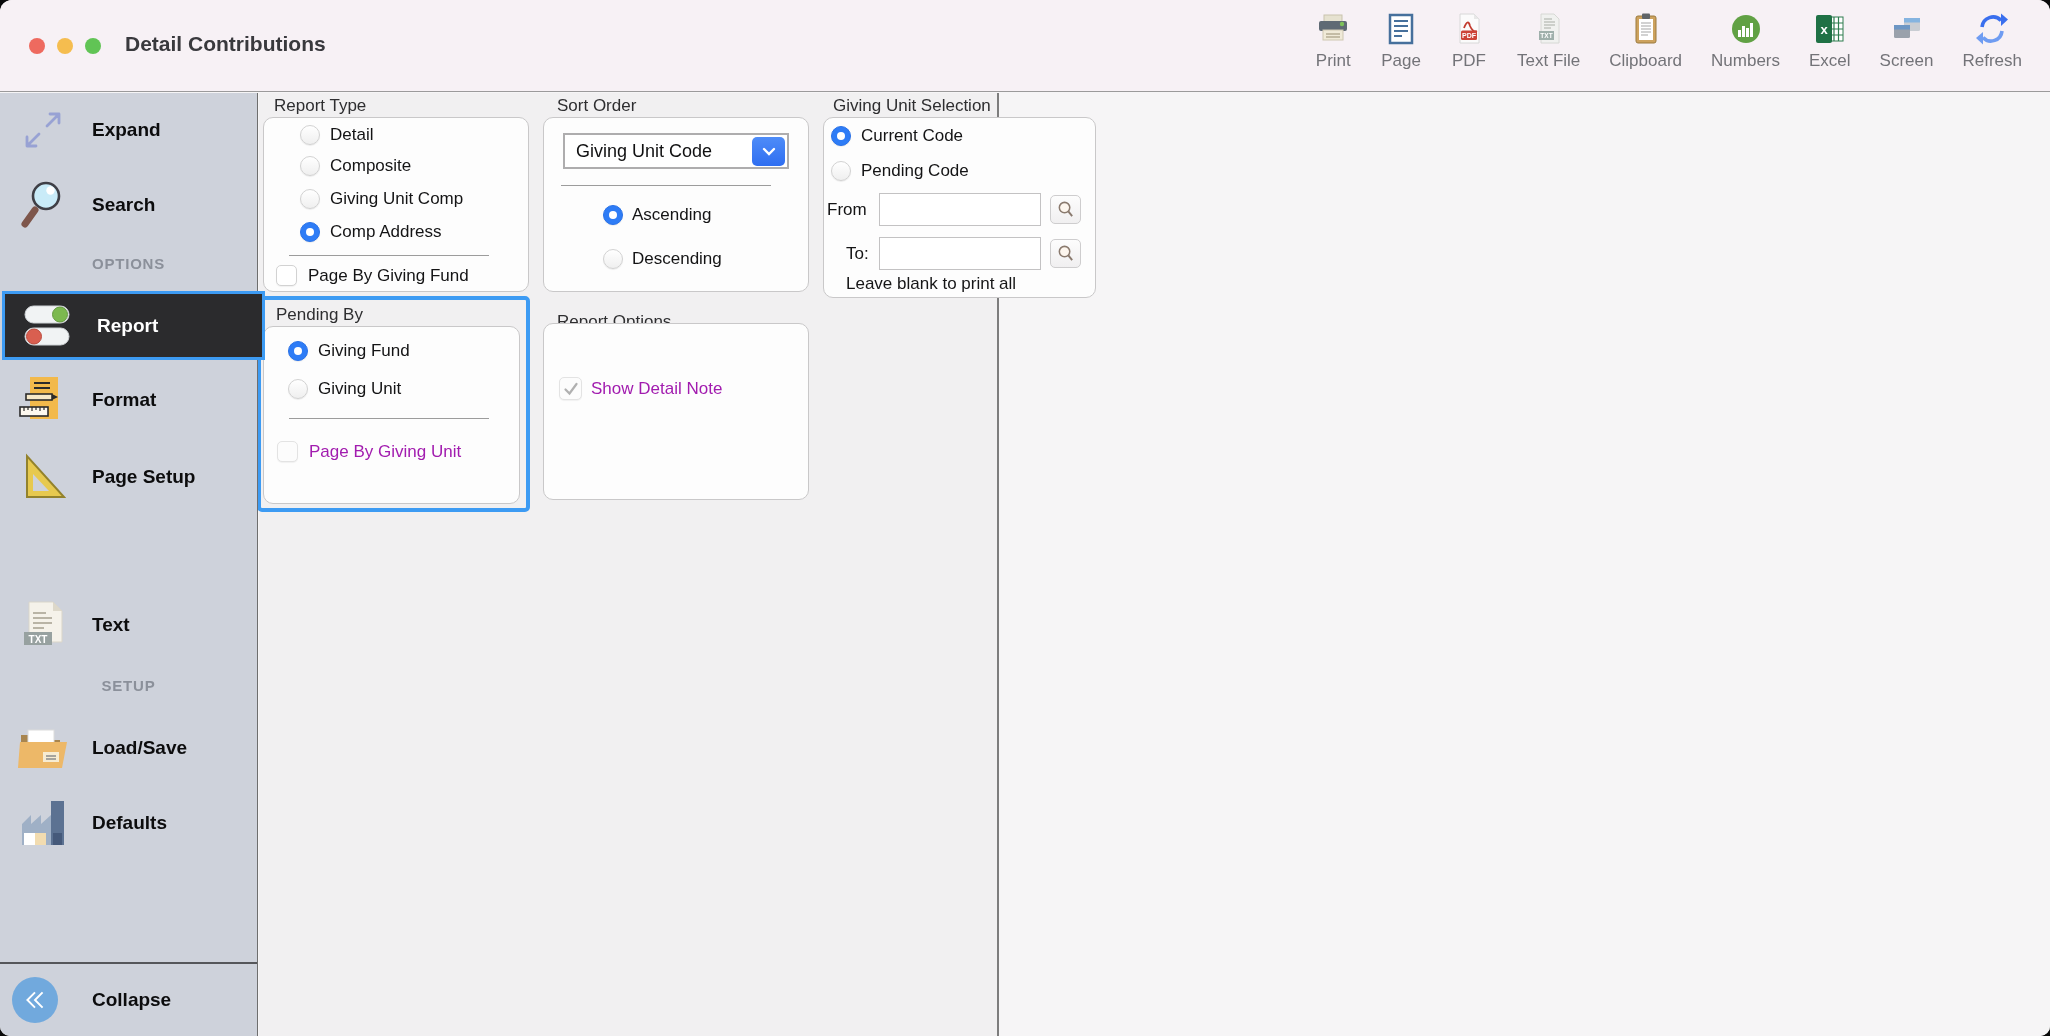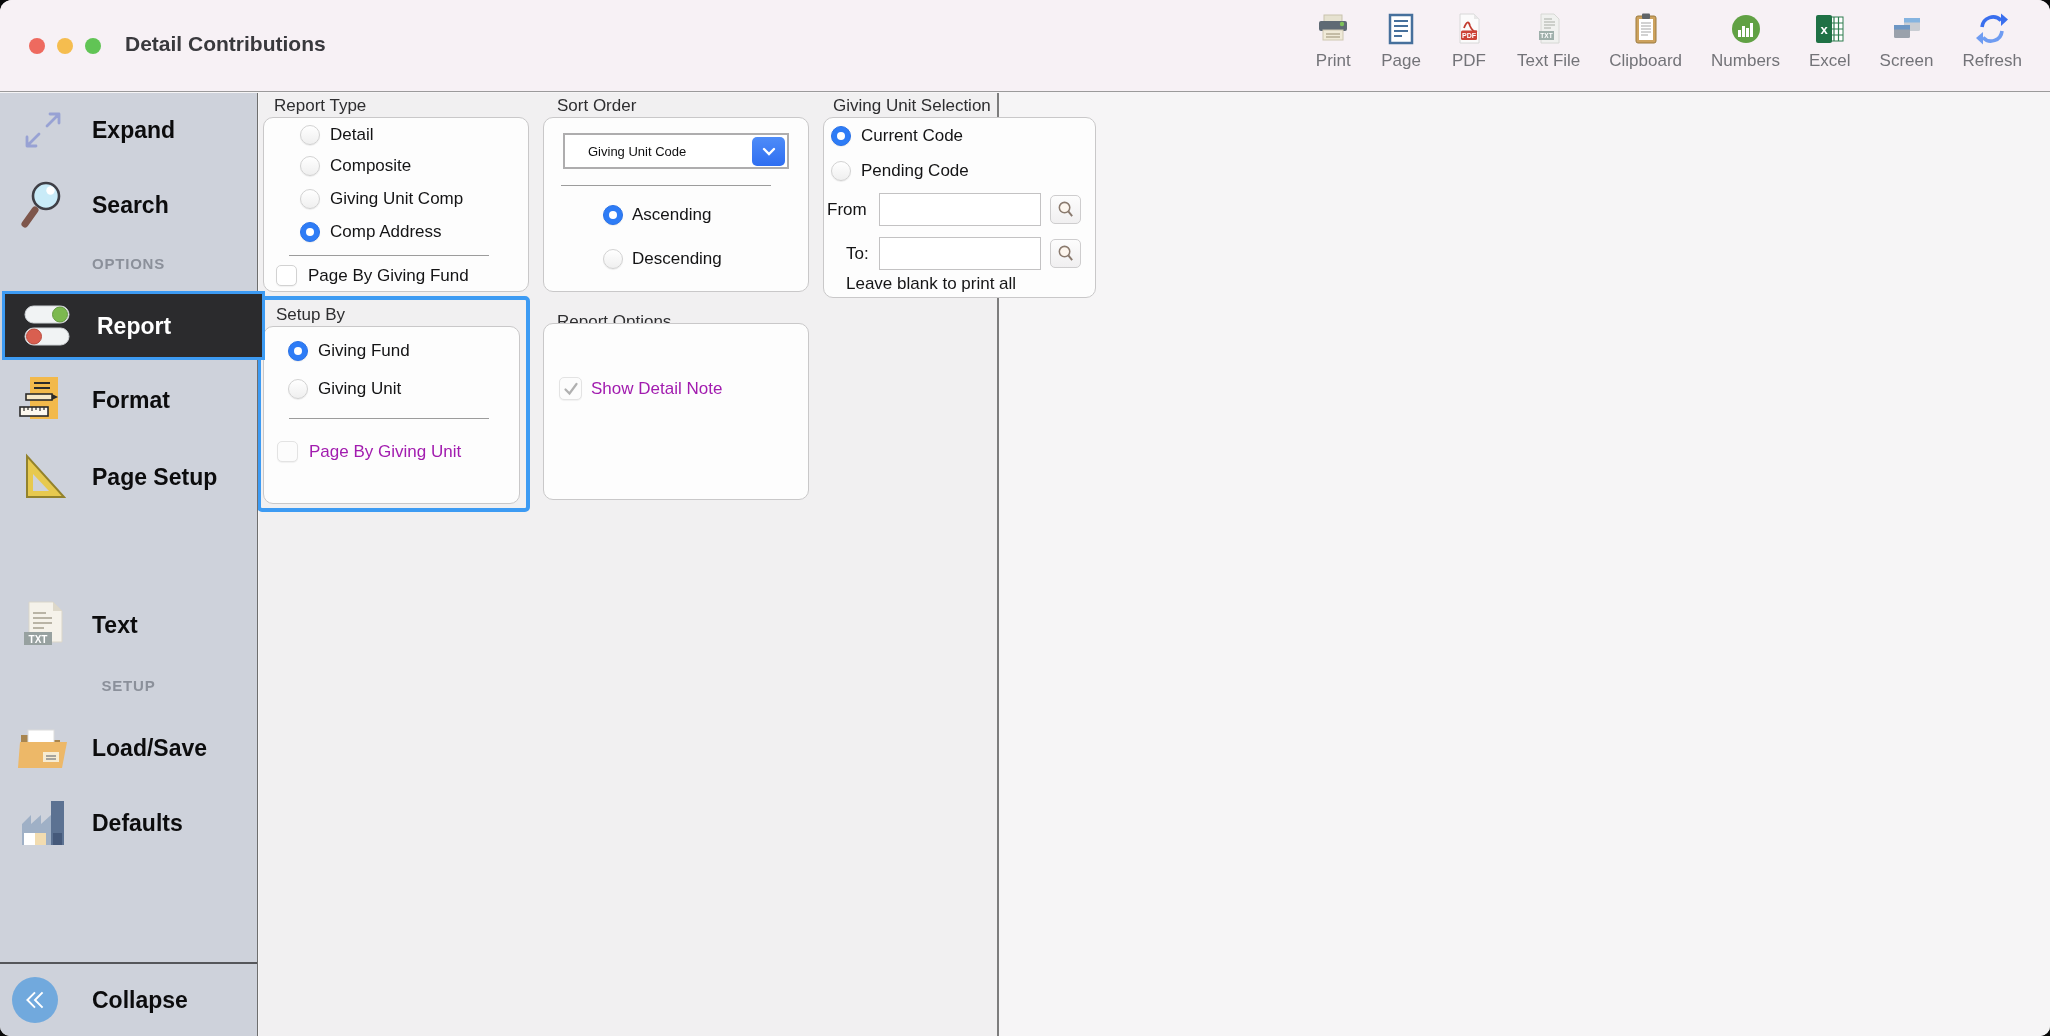--- a/index.html
+++ b/index.html
@@ -22,21 +22,21 @@
   .tool .ticon { width:38px; height:38px; display:flex; align-items:center; justify-content:center; }
   .tool .tlabel { font-size:17px; color:#737378; }
 
   
   .sidebar { position:absolute; top:93px; left:0; width:258px; bottom:0;
              background:#ced2db; border-right:1px solid #6e6e6e; z-index:3; }
   .side-row { position:absolute; left:0; right:0; height:70px; }
   .side-row .sicon { position:absolute; left:12px; top:50%; transform:translateY(-50%);
                      width:62px; height:56px; display:flex; align-items:center; justify-content:center; }
   .side-row .slabel { position:absolute; left:92px; top:50%; transform:translateY(-50%);
-                      font-size:23px; font-weight:bold; color:#0c0c0d; }
+                      font-size:19px; font-weight:bold; color:#0c0c0d; }
   .side-header { position:absolute; left:0; right:0; text-align:center; font-size:15px;
                  font-weight:bold; color:#8b909a; letter-spacing:.8px; }
   .side-row.selected { left:2px; right:-8px; height:69px; background:#2b2b2d;
                        border:3px solid #3d9bf3; z-index:5; }
   .side-row.selected .slabel { color:#ffffff; }
   .side-divider { position:absolute; left:0; right:0; top:869px; height:2px; background:#55565a; }
 
   
   .panel { position:absolute; top:93px; left:259px; width:740px; bottom:0;
            background:#f1f0f1; border-right:2px solid #7d7d7d; }
@@ -55,21 +55,21 @@
   .opt-label { position:absolute; font-size:17px; line-height:22px; color:#141415; }
   .opt-label.dim { color:#a21caf; }
 
   .cb { position:absolute; width:21px; height:21px; border-radius:5px; background:#fff;
         border:1px solid #d2d2d2; box-shadow:0 1px 1px rgba(0,0,0,.05); }
   .cb.disabled { border-color:#e3e3e3; background:#fcfcfc; }
   .cb svg { position:absolute; top:2px; left:2px; }
 
   .dropdown { position:absolute; display:flex; align-items:center; background:#fff;
               border:2px solid #aeadae; cursor:default; }
-  .dropdown .dd-text { flex:1; padding-left:23px; font-size:13px; color:#101011; }
+  .dropdown .dd-text { flex:1; padding-left:11px; font-size:18px; color:#101011; }
   .dropdown .dd-btn { width:33px; height:29px; margin-right:2px; border-radius:5px;
                       background:linear-gradient(180deg,#4e8cf8,#2f6ef1);
                       display:flex; align-items:center; justify-content:center; }
 
   .tfield { position:absolute; border:1px solid #c3c2c3; background:#fff; font-size:17px;
             padding:0 6px; font-family:inherit; }
   .sbtn { position:absolute; width:31px; height:29px; border-radius:5px;
           background:linear-gradient(180deg,#fdfdfd,#f0eff0); border:1px solid #cecdce;
           display:flex; align-items:center; justify-content:center; }
   .hint { position:absolute; font-size:17px; color:#161617; }
@@ -324,21 +324,21 @@
       <span class="radio" style="left:36px;top:71px;"></span>
       <span class="opt-label" style="left:66px;top:70px;">Giving Unit Comp</span>
       <span class="radio on" style="left:36px;top:104px;"></span>
       <span class="opt-label" style="left:66px;top:103px;">Comp Address</span>
       <div class="sep" style="left:25px;top:137px;width:200px;"></div>
       <span class="cb" style="left:12px;top:147px;"></span>
       <span class="opt-label" style="left:44px;top:147px;">Page By Giving Fund</span>
     </div>
 
     <div class="focus-ring" style="left:-2px;top:203px;width:273px;height:216px;">
-      <div class="group-label" style="left:15px;top:5px;">Setup By</div>
+      <div class="group-label" style="left:15px;top:5px;">Pending By</div>
       <div class="gbox" style="left:2px;top:26px;width:257px;height:178px;">
         <span class="radio on" style="left:24px;top:14px;"></span>
         <span class="opt-label" style="left:54px;top:13px;">Giving Fund</span>
         <span class="radio" style="left:24px;top:52px;"></span>
         <span class="opt-label" style="left:54px;top:51px;">Giving Unit</span>
         <div class="sep" style="left:25px;top:91px;width:200px;"></div>
         <span class="cb disabled" style="left:13px;top:114px;"></span>
         <span class="opt-label dim" style="left:45px;top:114px;">Page By Giving Unit</span>
       </div>
     </div>

